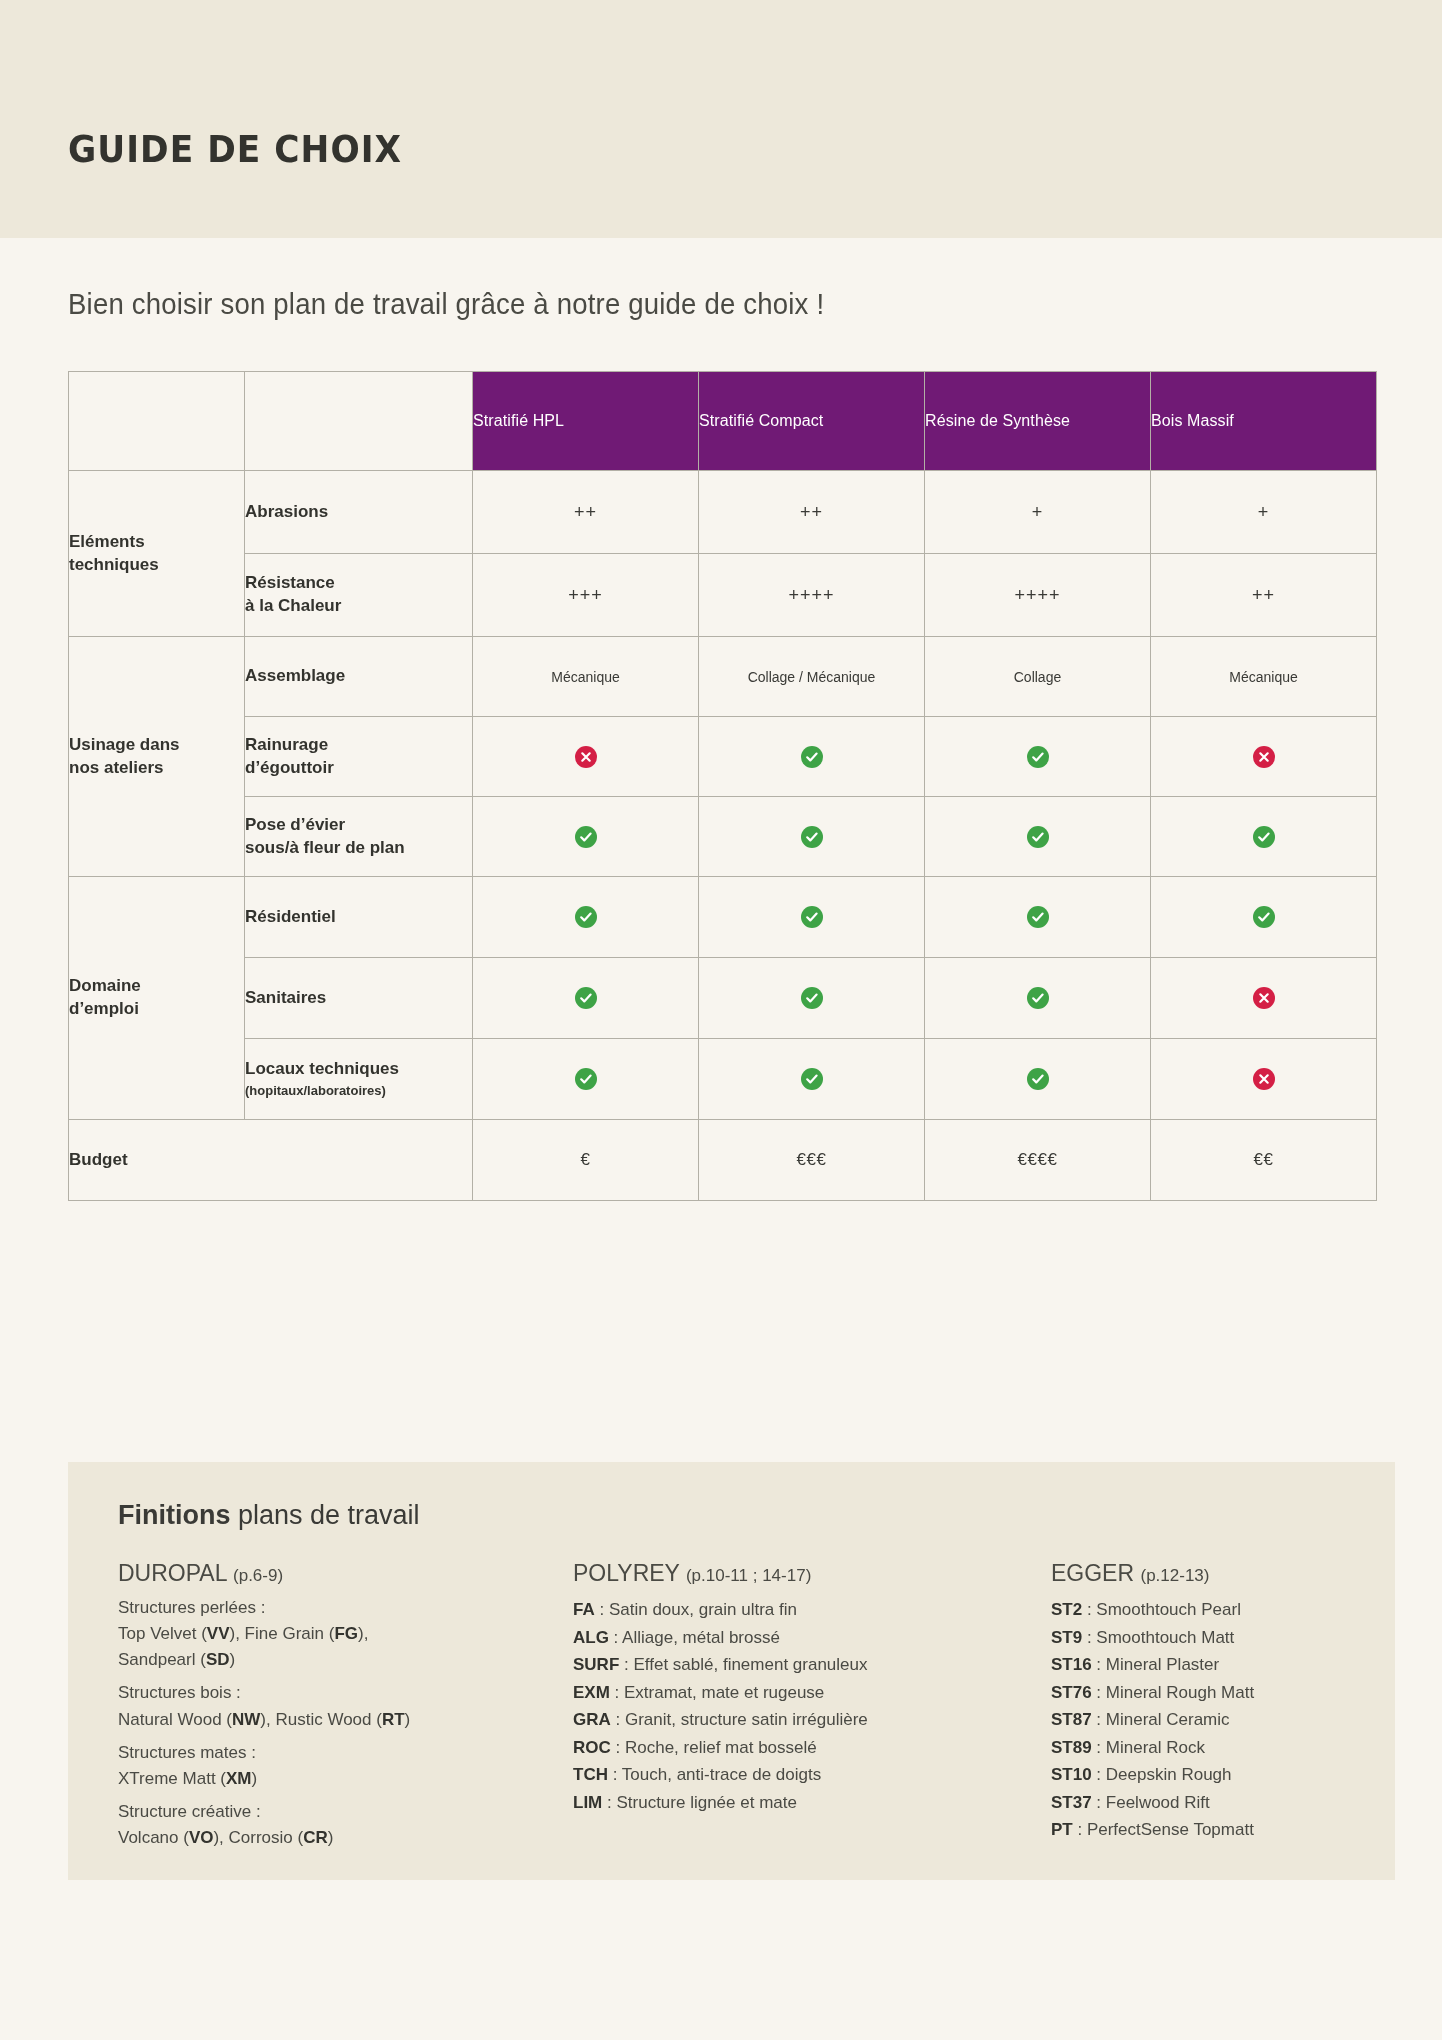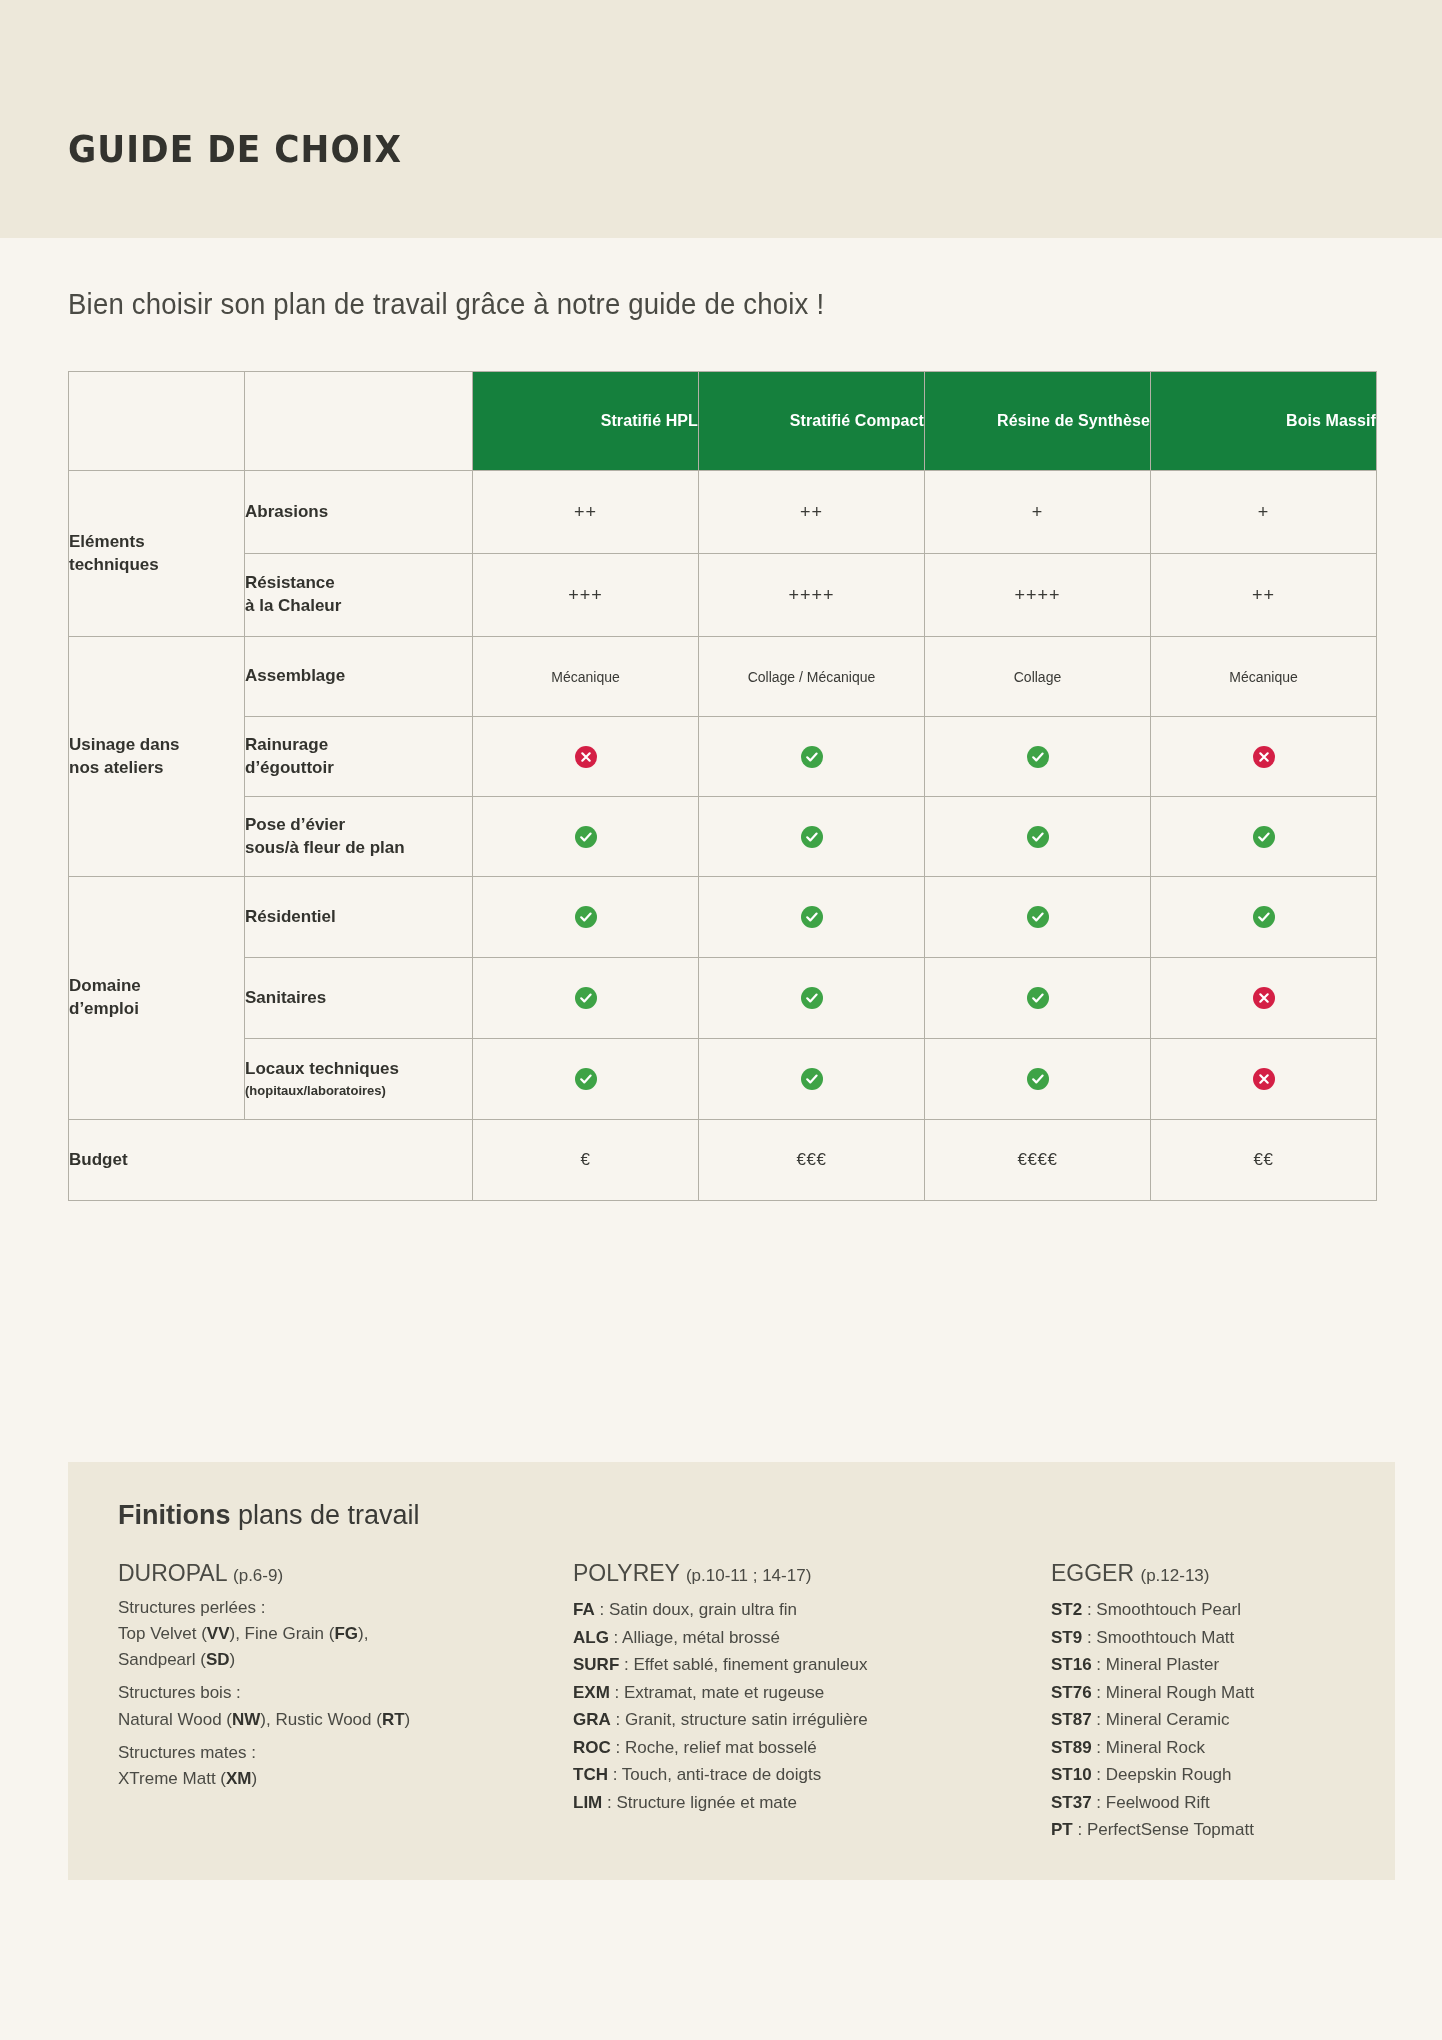--- a/index.html
+++ b/index.html
@@ -72,25 +72,25 @@
     padding: 0;
     vertical-align: middle;
   }
 
   
   th.hdr-blank {
     border: none;
     background: transparent;
   }
   th.hdr {
-    background: #15803d;
+    background: #701a75;
     color: #ffffff;
     font-size: 16px;
-    font-weight: 700;
-    text-align: right;
+    font-weight: 400;
+    text-align: left;
     height: 98px;
     border: 1px solid #3d3d38;
     letter-spacing: 0.1px;
   }
 
   td.group-cell {
     font-size: 17px;
     font-weight: 700;
     color: #33332e;
     padding: 0 0 0 16px;
@@ -391,20 +391,24 @@
         <div class="fin-line"><span>Sandpearl (</span><b>SD</b><span>)</span></div>
       </div>
       <div class="fin-group">
         <div class="fin-line">Structures bois :</div>
         <div class="fin-line"><span>Natural Wood (</span><b>NW</b><span>), Rustic Wood (</span><b>RT</b><span>)</span></div>
       </div>
       <div class="fin-group">
         <div class="fin-line">Structures mates :</div>
         <div class="fin-line"><span>XTreme Matt (</span><b>XM</b><span>)</span></div>
       </div>
+      <div class="fin-group">
+        <div class="fin-line">Structure créative :</div>
+        <div class="fin-line"><span>Volcano (</span><b>VO</b><span>), Corrosio (</span><b>CR</b><span>)</span></div>
+      </div>
     </div>
 
     <div class="fin-col col2">
       <div class="brand">
         <span>POLYREY</span>
         <span class="pages">(p.10-11 ; 14-17)</span>
       </div>
       <div>
         <div class="fin-item"><b>FA</b><span> : Satin doux, grain ultra fin</span></div>
         <div class="fin-item"><b>ALG</b><span> : Alliage, métal brossé</span></div>

